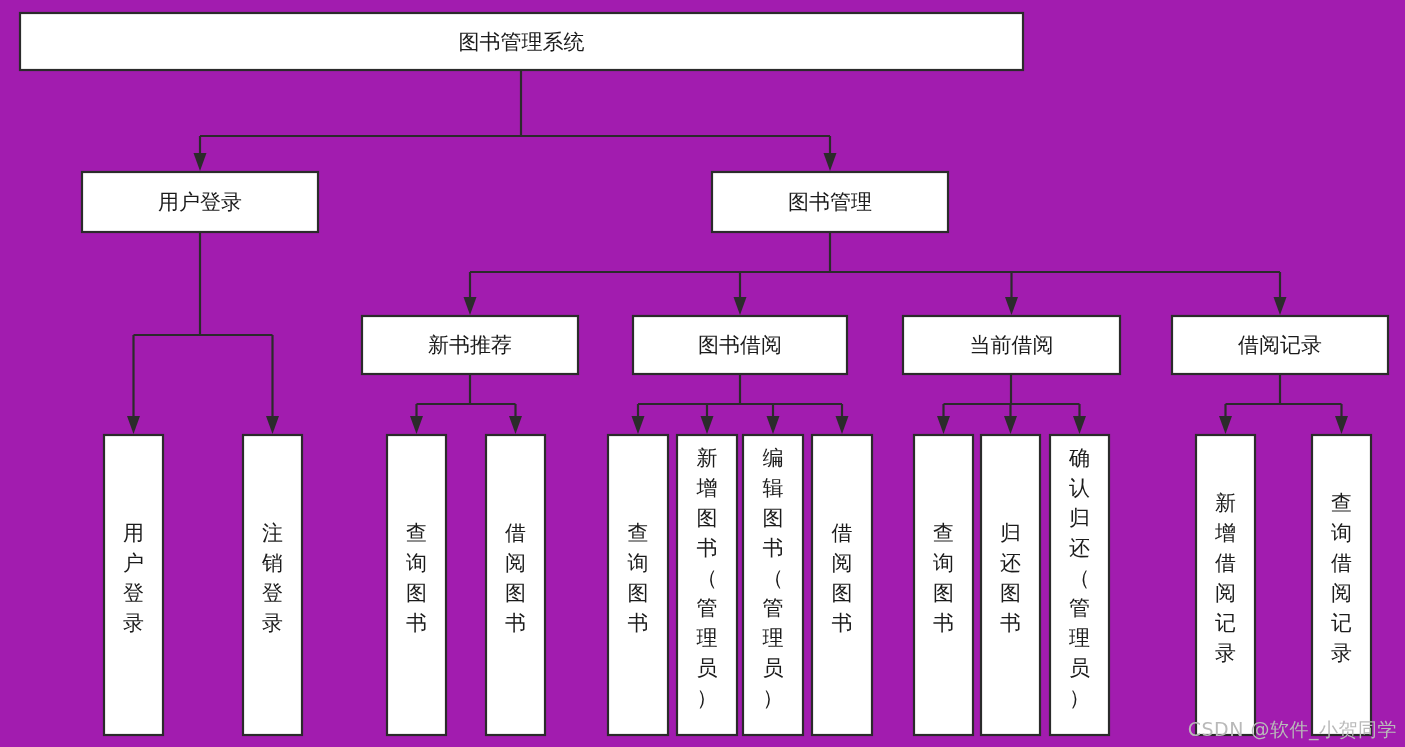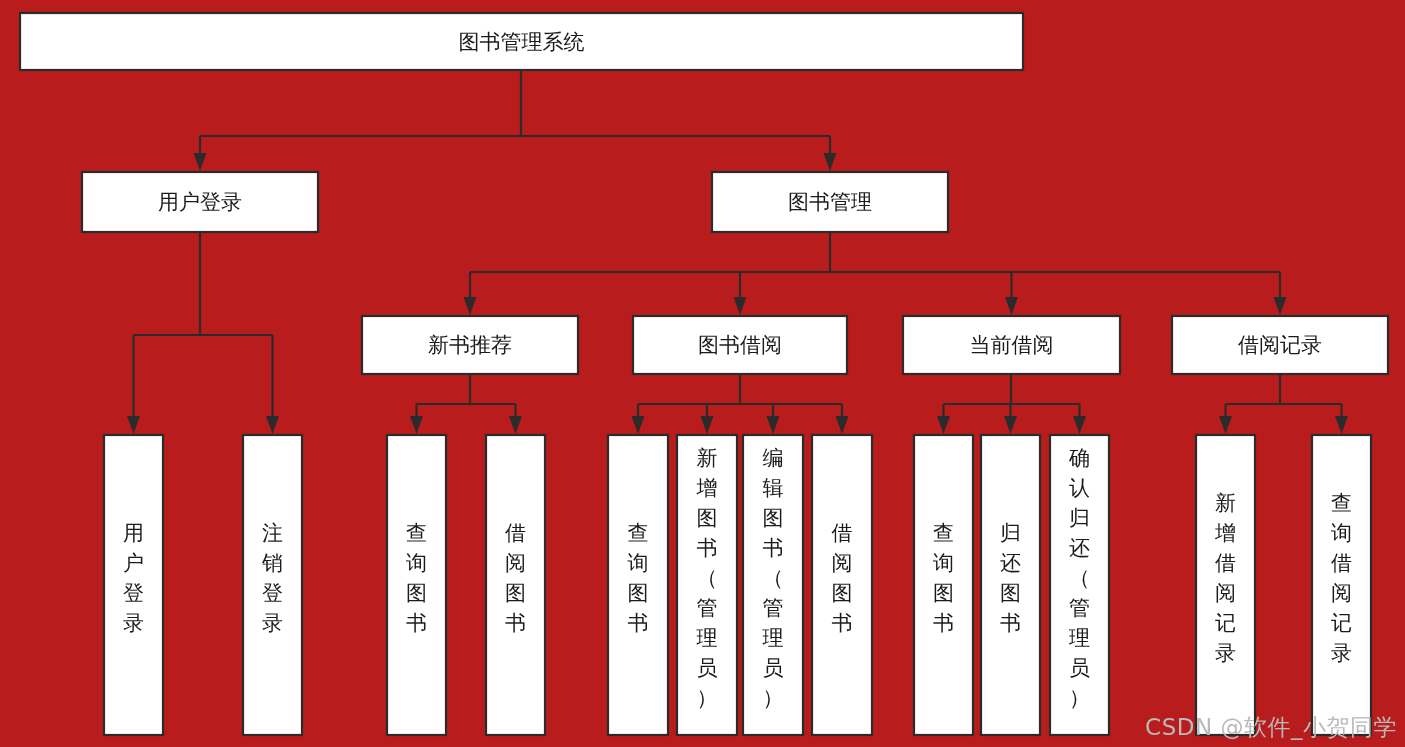--- a/index.html
+++ b/index.html
@@ -11,21 +11,21 @@
   body {
     width: 1405px;
     height: 747px;
     overflow: hidden;
     font-family: "Liberation Sans", "DejaVu Sans", sans-serif;
   }
   #diagram-root {
     position: relative;
     width: 1405px;
     height: 747px;
-    background: #b91c1c;
+    background: #a21caf;
   }
   svg#flowchart {
     position: absolute;
     left: 0;
     top: 0;
     width: 1405px;
     height: 747px;
     display: block;
   }
   .node-rect {
@@ -54,21 +54,21 @@
     font-family: "DejaVu Sans", "Liberation Sans", sans-serif;
     font-size: 21px;
     fill: #1b1b1b;
     text-anchor: middle;
   }
   .watermark {
     position: absolute;
     right: 8px;
     bottom: 4px;
     font-family: "DejaVu Sans", "Liberation Sans", sans-serif;
-    font-size: 23px;
+    font-size: 19px;
     color: #b9b9b9;
     letter-spacing: 0.5px;
     white-space: nowrap;
     pointer-events: none;
     user-select: none;
   }
 </style>
 </head>
 <body>
 

